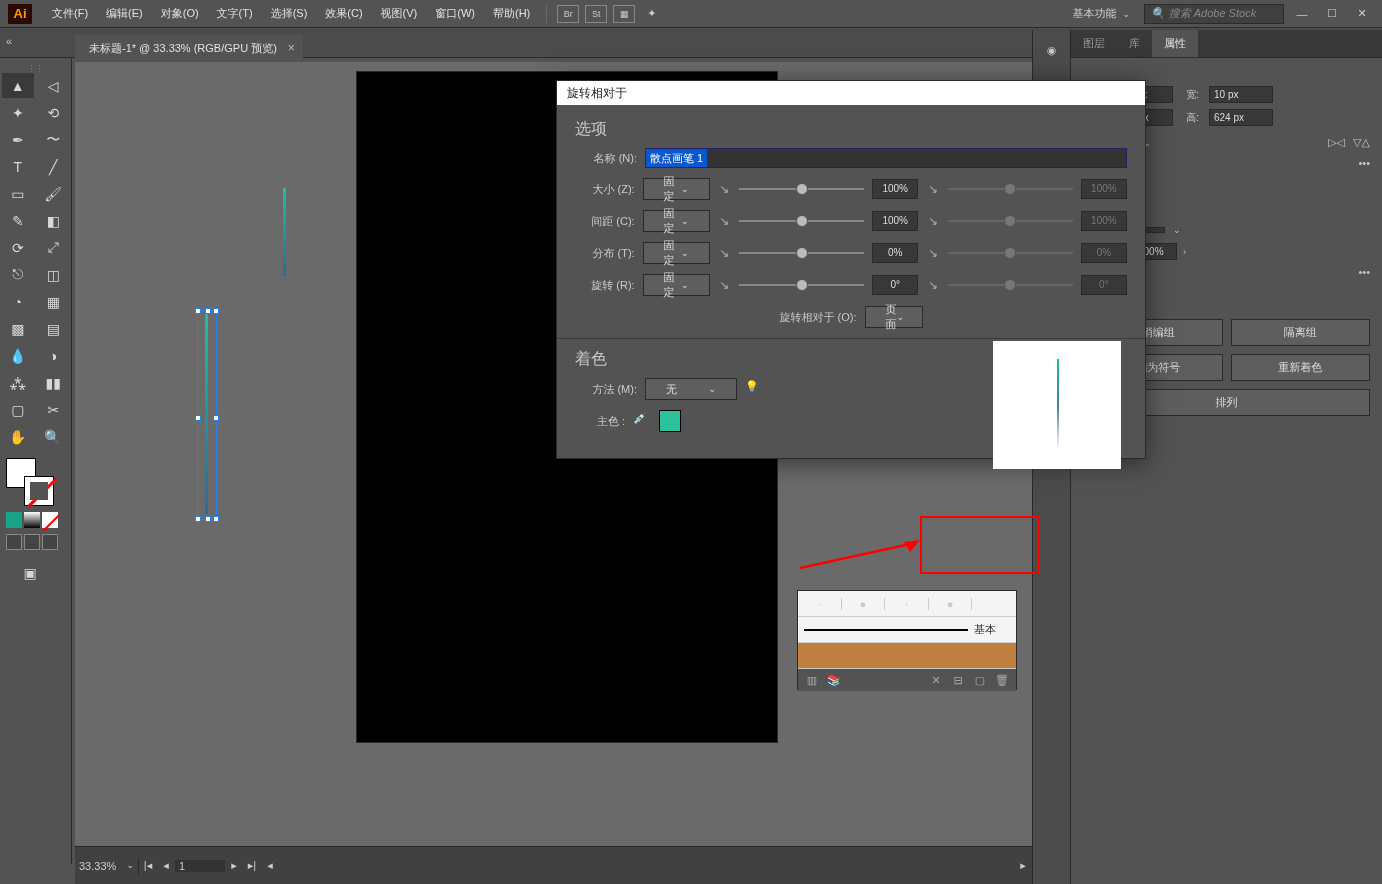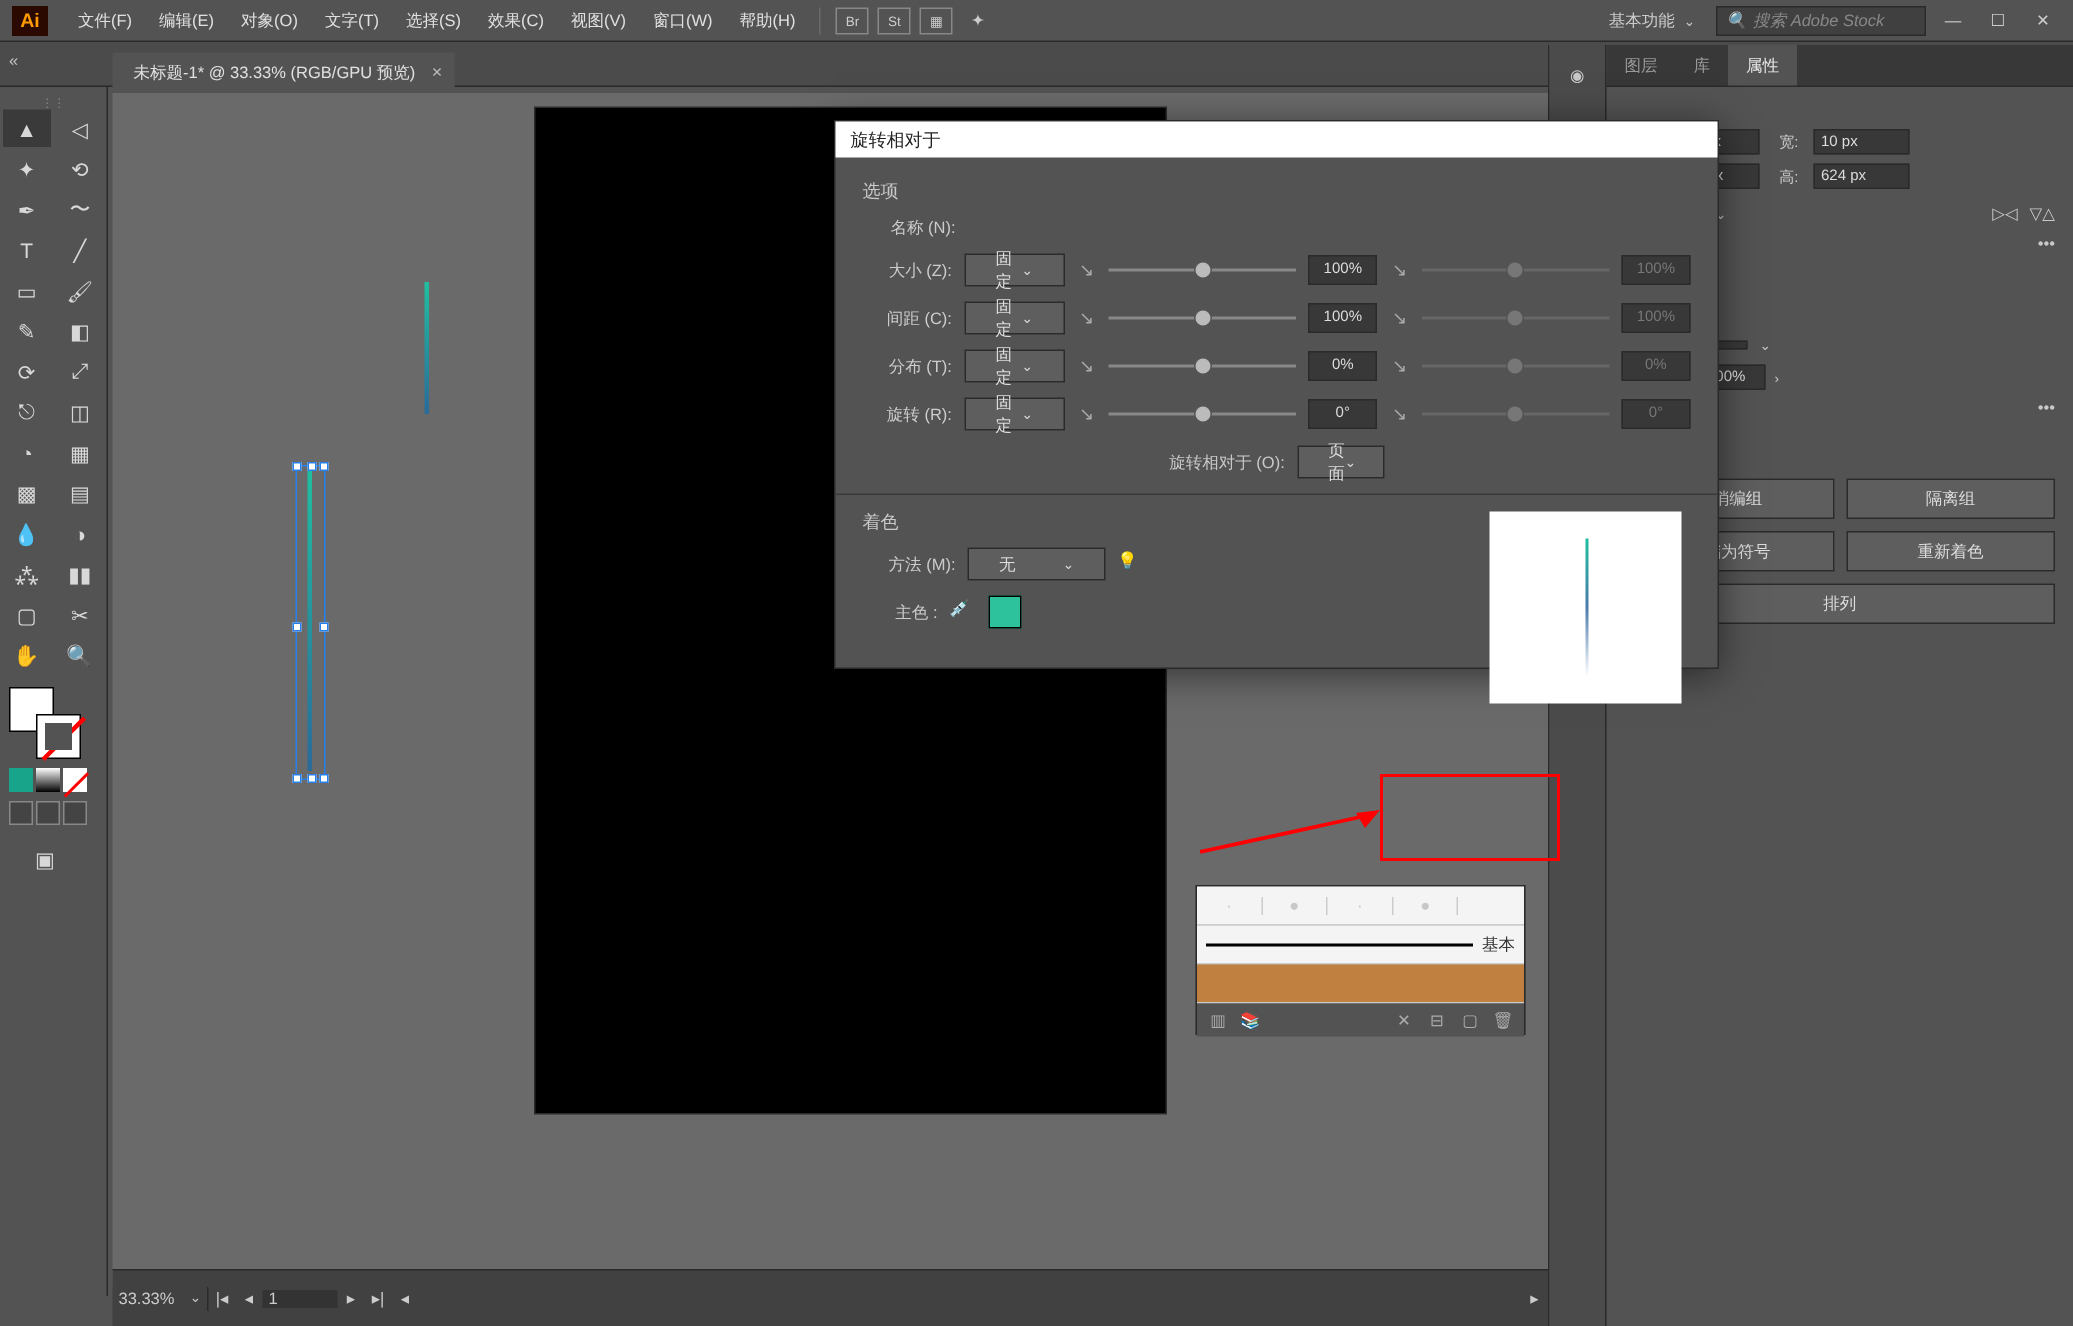--- a/index.html
+++ b/index.html
@@ -84,21 +84,21 @@
 .brush-row { height:26px; background:#f4f4f4; display:flex; align-items:center; border-bottom:1px solid #ccc; }
 .brush-row.dark { background:#e8e8e8; }
 .brush-cell { flex:1; border-right:1px solid #ccc; display:flex; align-items:center; justify-content:center; }
 .brush-footer { height:22px; background:#535353; display:flex; align-items:center; justify-content:space-between; padding:0 6px; }
 .bf-icon { width:16px; height:16px; color:#aaa; display:flex; align-items:center; justify-content:center; font-size:11px; }
 
 
 .dialog { position:absolute; left:556px; top:80px; width:590px; background:#535353; border:1px solid #2a2a2a; box-shadow:0 4px 24px rgba(0,0,0,0.5); }
 .dlg-title { height:24px; background:#fff; color:#222; display:flex; align-items:center; padding:0 10px; font-size:12px; }
 .dlg-body { padding:14px 18px 16px 18px; }
-.dlg-section { color:#c8c8c8; margin-bottom:8px; font-size:12px; }
+.dlg-section { color:#c8c8c8; margin-bottom:8px; font-size:16px; }
 .dlg-row { display:flex; align-items:center; margin-bottom:10px; gap:8px; }
 .dlg-label { width:62px; text-align:right; color:#ccc; }
 .dlg-input { flex:1; height:20px; background:#333; border:1px solid #226; }
 .dlg-input .sel-text { background:#0b57d0; color:#fff; padding:2px 4px; display:inline-block; height:100%; }
 .dlg-dd { width:68px; height:22px; background:#5e5e5e; border:1px solid #2a2a2a; display:flex; align-items:center; justify-content:space-between; padding:0 20px; color:#ddd; }
 .slider-wrap { width:130px; display:flex; align-items:center; gap:4px; }
 .slider-track { flex:1; height:2px; background:#888; position:relative; }
 .slider-thumb { position:absolute; left:50%; top:-5px; width:12px; height:12px; border-radius:50%; background:#bbb; border:1px solid #555; transform:translateX(-50%); }
 .arrow-icon { width:14px; height:14px; display:flex; align-items:center; justify-content:center; color:#aaa; font-size:12px; }
 .val-box { width:48px; height:20px; background:#383838; border:1px solid #2a2a2a; color:#ddd; text-align:center; line-height:18px; font-size:10px; }
@@ -348,21 +348,21 @@
 </div>
 
 <div class="brushes-panel">
   <div class="brush-row">
     <div class="brush-cell">·</div>
     <div class="brush-cell">●</div>
     <div class="brush-cell">·</div>
     <div class="brush-cell">●</div>
     <div class="brush-cell"> </div>
   </div>
-  <div class="brush-row" style="justify-content:flex-end;padding-right:6px">
+  <div class="brush-row" style="justify-content:flex-end;padding-right:20px">
     <div style="flex:1;height:2px;background:#000;margin:0 6px"></div>
     <span style="color:#333">基本</span>
   </div>
   <div class="brush-row dark" style="background:linear-gradient(90deg,#c08040 0,#c08040 100%);background-size:12px 12px"></div>
   <div class="brush-footer">
     <div style="display:flex;gap:6px">
       <div class="bf-icon">▥</div>
       <div class="bf-icon">📚</div>
     </div>
     <div style="display:flex;gap:6px">
@@ -374,20 +374,23 @@
   </div>
 </div>
 
 <div class="dialog">
   <div class="dlg-title">旋转相对于</div>
   <div class="dlg-body" style="position:relative">
     <div class="dlg-section">选项</div>
 
     <div class="dlg-row">
       <div class="dlg-label">名称 (N):</div>
+      <div class="dlg-input">
+        <span class="sel-text">散点画笔 1</span>
+      </div>
     </div>
 
     <div class="dlg-row">
       <div class="dlg-label">大小 (Z):</div>
       <div class="dlg-dd">
           <span>固定</span>
           <span class="chev">⌄</span>
         </div>
       <div class="arrow-icon">↘</div>
       <div class="slider-wrap">

